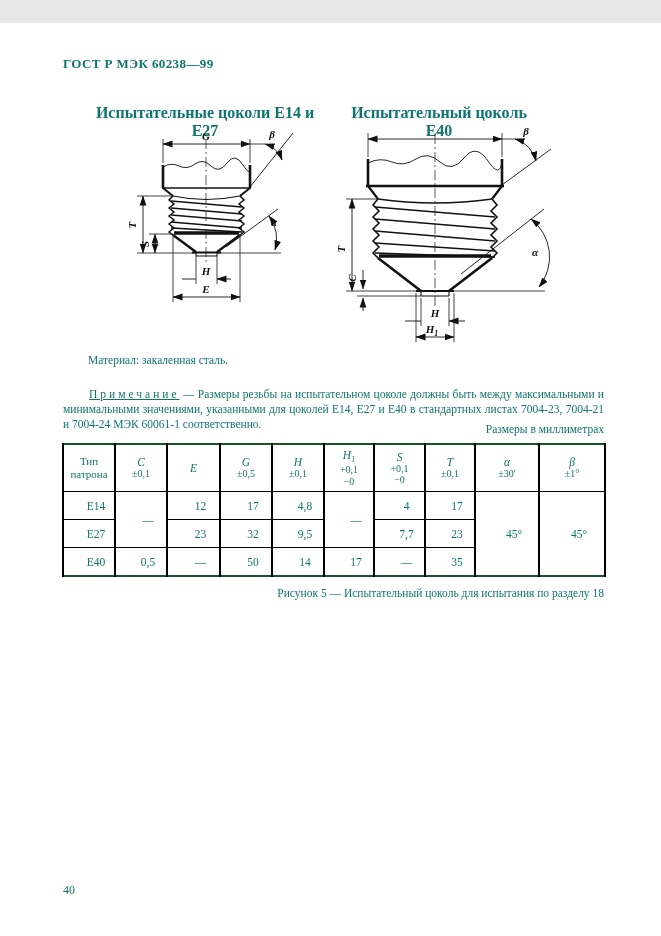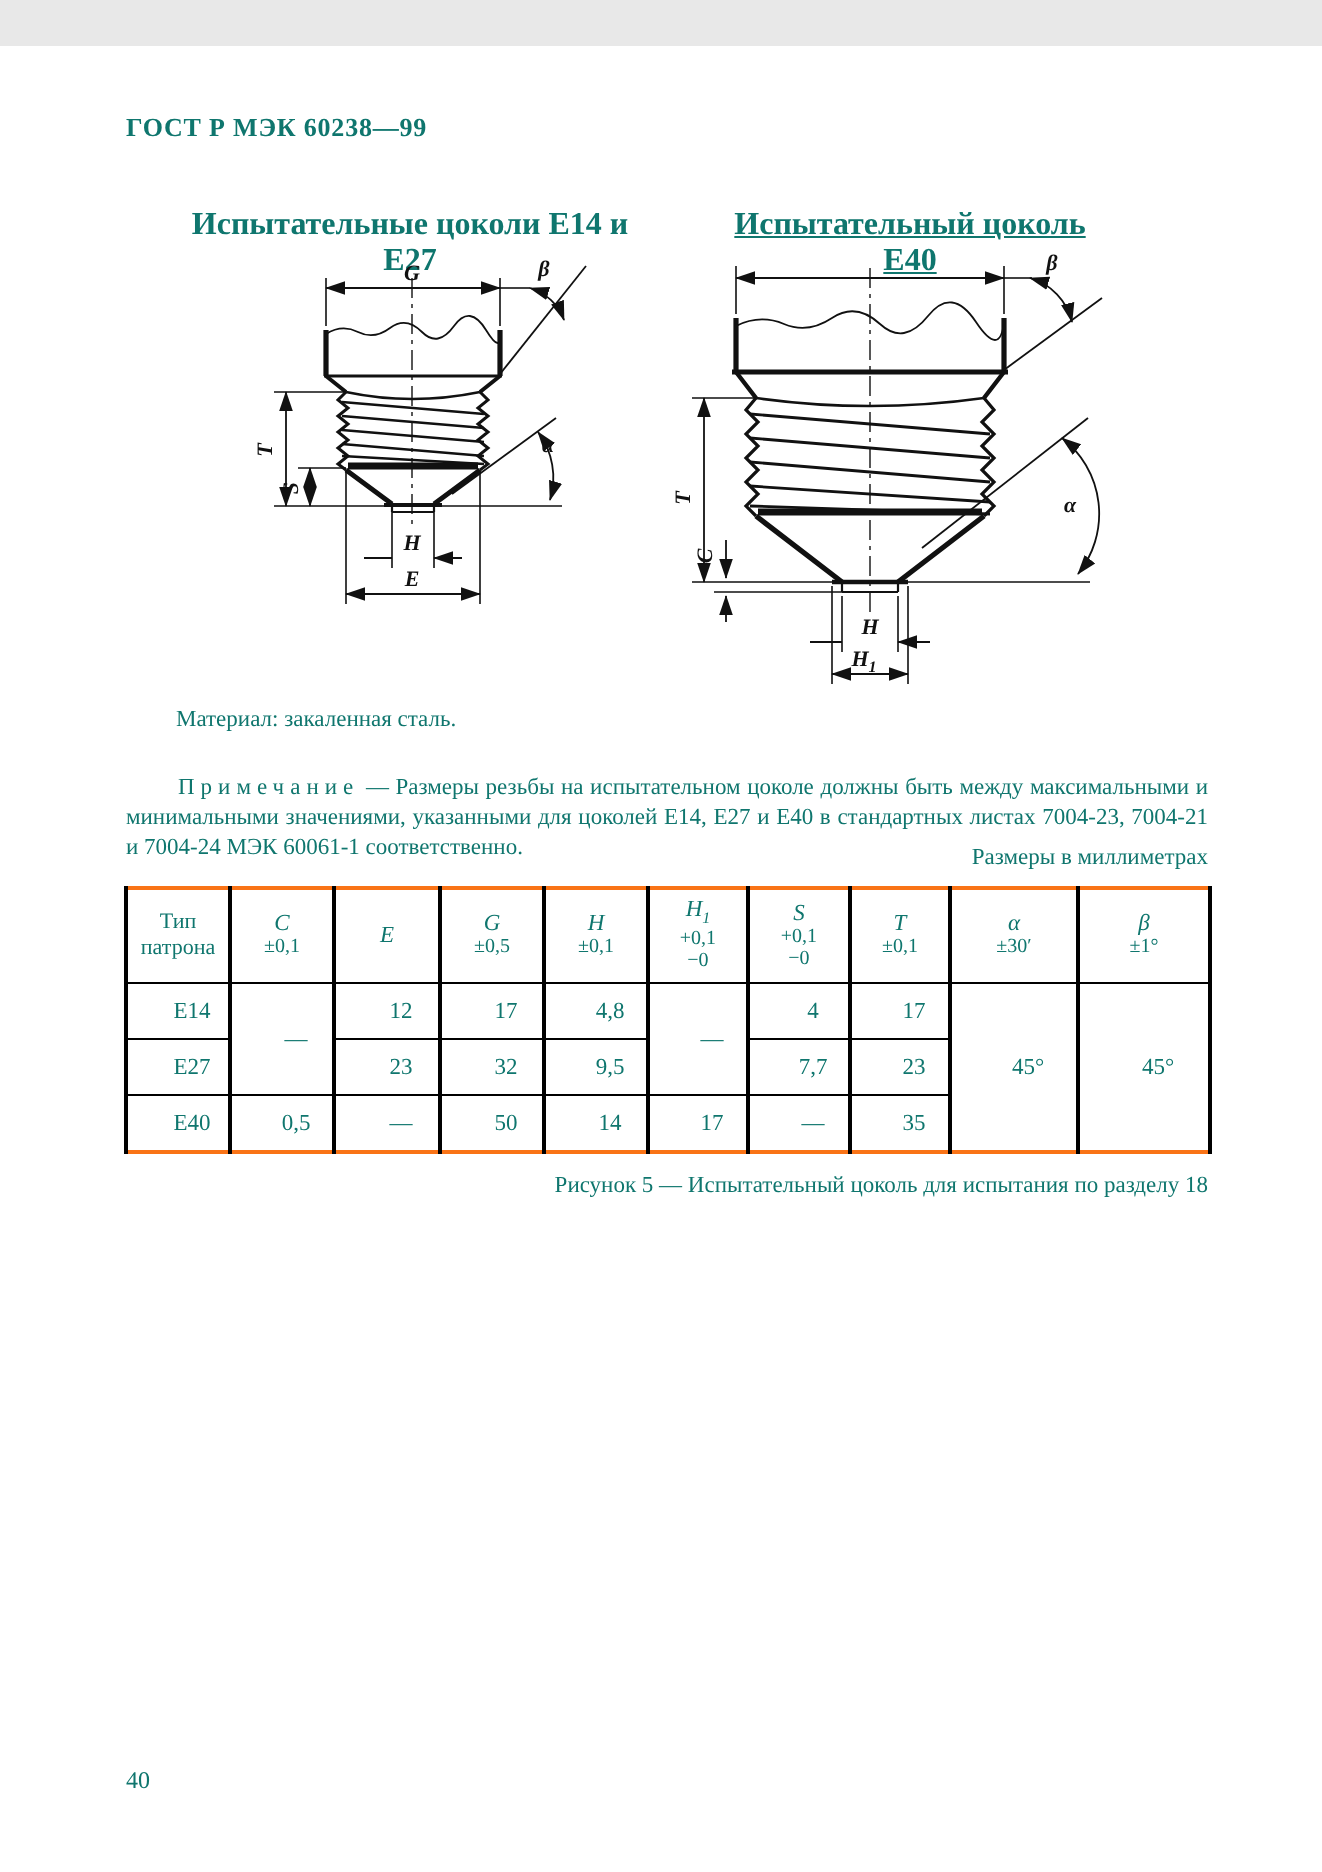--- a/index.html
+++ b/index.html
@@ -1,32 +1,32 @@
 <!DOCTYPE html>
 <html><head>
 <meta charset="utf-8">
 <style>
   html,body{margin:0;padding:0;background:#e8e8e8;}
   .page{position:relative;width:661px;height:936px;background:#ffffff;
         font-family:"Liberation Serif", serif;color:#0f766e;overflow:hidden;margin-top:23px;}
   .doc-header{position:absolute;left:63px;top:33px;font-size:13px;font-weight:bold;letter-spacing:.4px;}
   .fig-title{position:absolute;top:81px;font-size:16px;font-weight:bold;text-align:center;}
   .fig-title.left{left:90px;width:230px;}
-  .fig-title.right{left:355px;width:200px;text-decoration:underline;}
+  .fig-title.right{left:339px;width:200px;}
   .drawing{position:absolute;}
   .drawing.left{left:118px;top:100px;}
   .drawing.right{left:333px;top:98px;}
   .material{position:absolute;left:88px;top:331px;font-size:11.5px;}
   .note{position:absolute;left:63px;top:352px;width:541px;font-size:11.5px;line-height:1.32;
         text-align:justify;text-indent:26px;}
-  .note .sp{letter-spacing:3px;}
+  .note .sp{letter-spacing:3px;text-decoration:underline;}
   .units{position:absolute;left:63px;top:400px;width:541px;text-align:right;font-size:11.5px;}
   table.dims{position:absolute;left:62px;top:420px;border-collapse:collapse;table-layout:fixed;
         width:542px;font-size:11.5px;}
-  table.dims{border:2px solid #f97316;}
+  table.dims{border:2px solid #14532d;}
   table.dims th,table.dims td{border:1px solid #000;border-left-width:2px;border-right-width:2px;
         text-align:center;vertical-align:middle;padding:1px 2px;font-weight:normal;}
   table.dims thead th{height:44px;}
   table.dims tbody td{height:25px;padding-left:16px;}
   .sym{font-size:11.5px;font-style:italic;}
   .tol{font-size:10px;line-height:1.15;}
   .caption{position:absolute;left:63px;top:564px;width:541px;text-align:right;font-size:11.5px;}
   .page-number{position:absolute;left:63px;top:860px;font-size:12px;}
   svg text{font-family:"Liberation Serif", serif;font-weight:bold;font-style:italic;font-size:11px;fill:#111;}
   svg .ln{stroke:#111;fill:none;}

